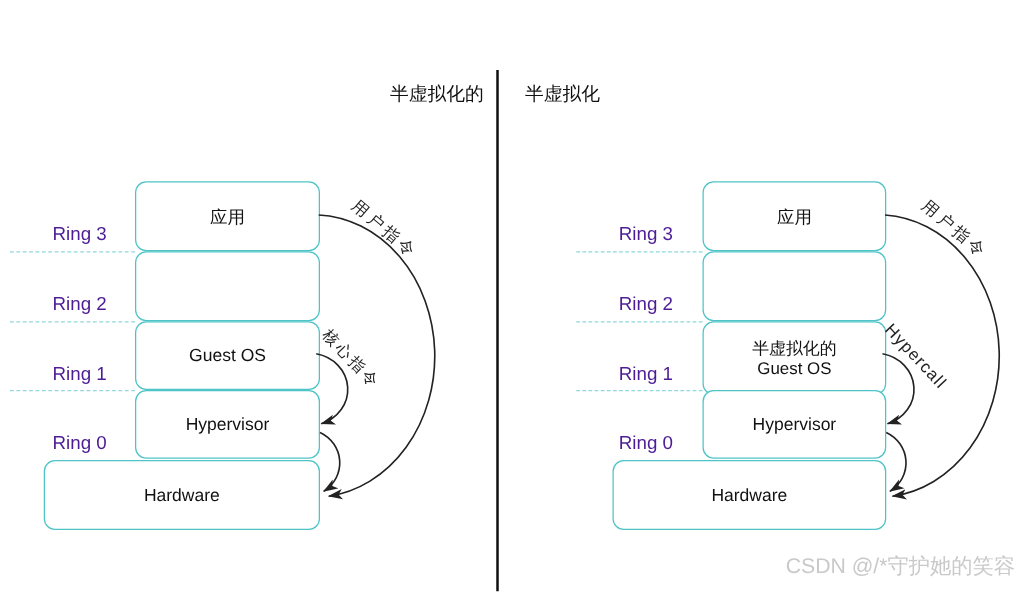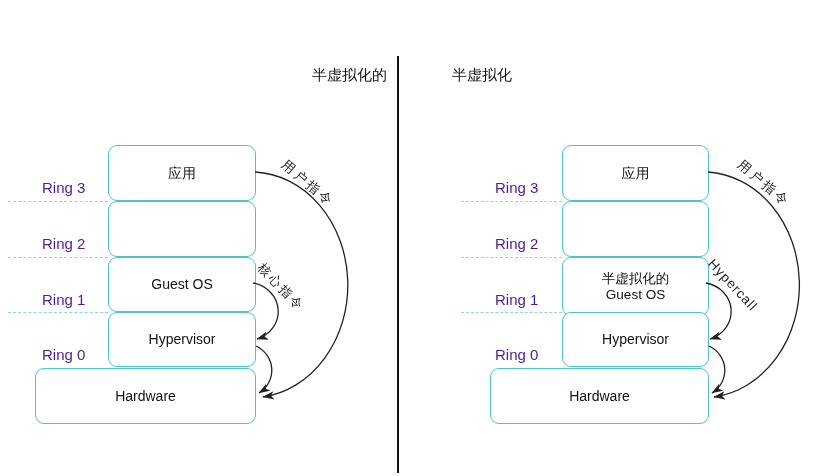--- a/index.html
+++ b/index.html
@@ -68,21 +68,21 @@
   }
   svg.overlay { position: absolute; left: 0; top: 0; pointer-events: none; }
   .guest-line { font-size: 13.5px; }
 </style>
 </head>
 <body>
 
 <div id="stage">
 
   <div class="abs panel-title" style="left:312px; top:66px;">半虚拟化的</div>
-  <div class="abs panel-title" style="left:420px; top:66px;margin-left:32px;">半虚拟化</div>
+  <div class="abs panel-title" style="left:420px; top:66px;">半虚拟化</div>
 
   <div class="divider" style="left:397px; top:56px; height:417px;"></div>
 
   <div class="abs ring-label" style="left:42px; top:179px;">Ring 3</div>
   <div class="abs ring-label" style="left:42px; top:235px;">Ring 2</div>
   <div class="abs ring-label" style="left:42px; top:291px;">Ring 1</div>
   <div class="abs ring-label" style="left:42px; top:346px;">Ring 0</div>
 
   <div class="dash-line" style="left:8px; top:201px; width:100px;"></div>
   <div class="dash-line" style="left:8px; top:257px; width:100px;"></div>
@@ -149,14 +149,15 @@
 
     <path d="M 256 346 A 28 27 0 0 1 259 393" fill="none" stroke="#222" stroke-width="1.3" marker-end="url(#arrowhead)"></path>
 
     <path d="M 708 172 A 97 113 0 0 1 714 397" fill="none" stroke="#222" stroke-width="1.3" marker-end="url(#arrowhead)"></path>
 
     <path d="M 706 283 A 31 29 0 0 1 710 339" fill="none" stroke="#222" stroke-width="1.3" marker-end="url(#arrowhead)"></path>
 
     <path d="M 709 346 A 28 27 0 0 1 712 393" fill="none" stroke="#222" stroke-width="1.3" marker-end="url(#arrowhead)"></path>
   </svg>
 
+  <div class="watermark" style="left:592px; top:441px; width:220px; text-align:right;">CSDN @/*守护她的笑容</div>
 
 </div>
 
 </body></html>

